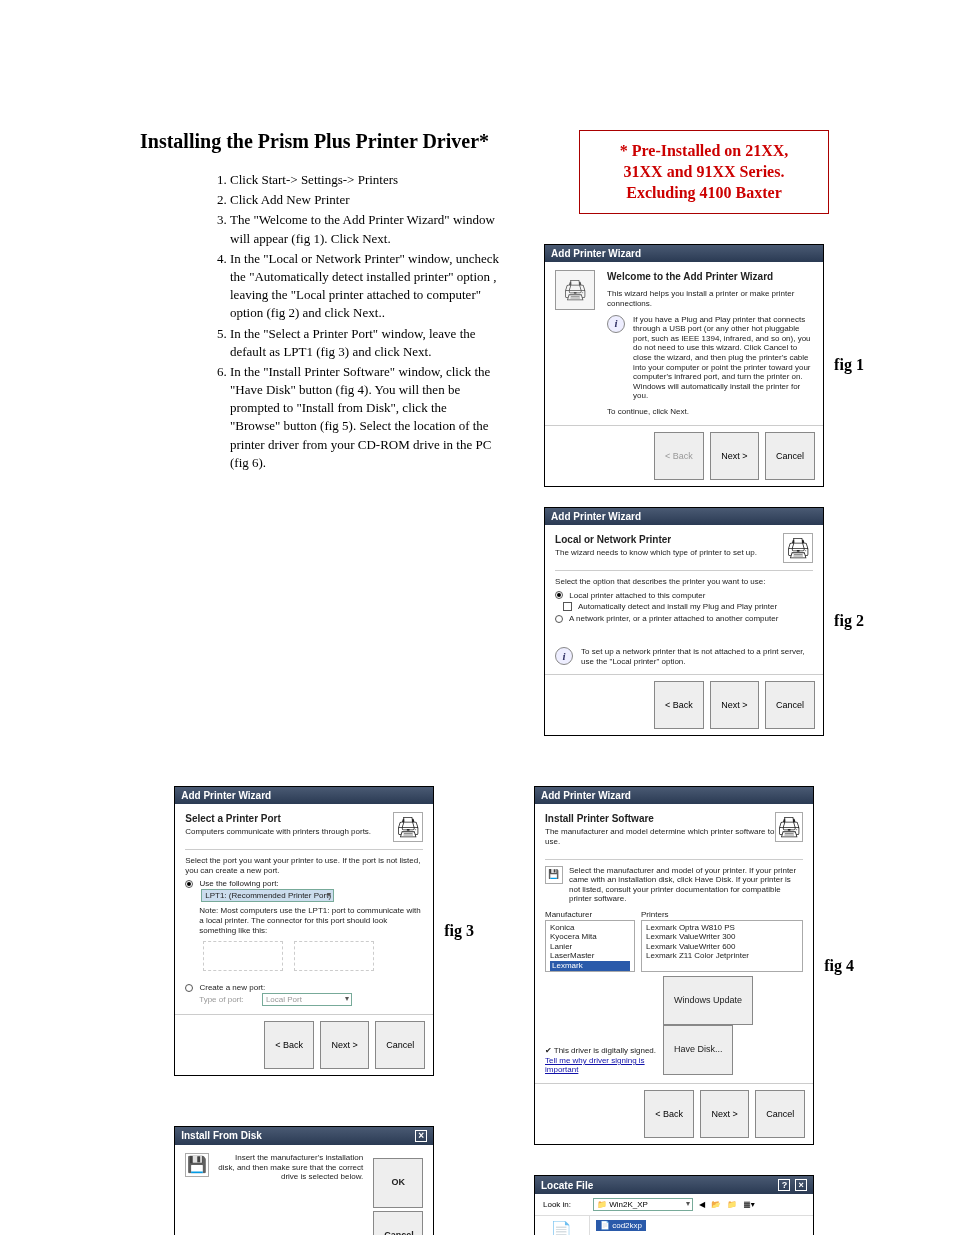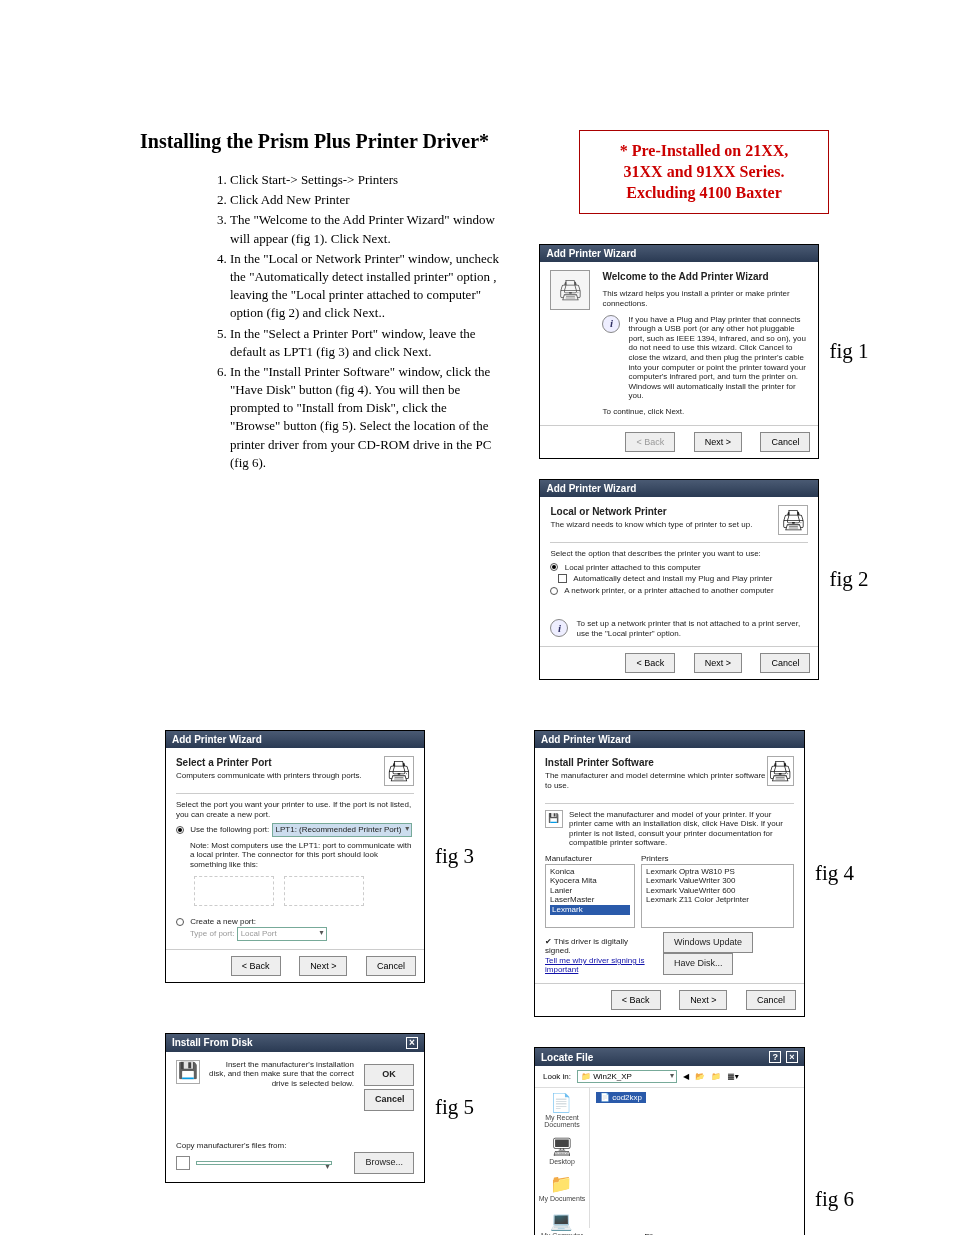--- a/index.html
+++ b/index.html
@@ -22,64 +22,64 @@
     color: #c00;
     font-weight: bold;
     font-size: 16px;
     line-height: 1.3;
     margin-bottom: 30px;
     width: 250px;
   }
   ol.steps { list-style: decimal; padding-left: 90px; max-width: 360px; margin-top:10px;}
   ol.steps li { margin-bottom: 2px; line-height: 1.4; font-size:13px;}
   .fig-wrap { display:flex; align-items:center; gap:10px; margin-bottom:20px; }
-  .fig-label { font-weight:normal; font-size:21px; white-space:nowrap;}
+  .fig-label { font-weight:bold; font-size:16px; white-space:nowrap;}
   .dialog {
     border: 1.5px solid #000;
     font-family: Tahoma, Arial, sans-serif;
     font-size: 9px;
     background:#fff;
     width: 280px;
   }
   .dialog-title {
     background: linear-gradient(#4a5a73,#2a3a53);
     color:#fff; font-weight:bold;
     padding:3px 6px; font-size:10px;
   }
   .dialog-body { padding: 8px 10px; color:#222; line-height:1.3;}
   .dialog-body h3 { font-size:10px; font-weight:bold; margin-bottom:2px;}
   .dialog-body .sub { font-size:8px; margin-bottom:8px;}
   .dialog-btns { text-align:right; padding:6px 8px; border-top:1px solid #ccc;}
   .btn {
     display:inline-block; border:1px solid #888; background:#eee;
-    padding:4px 10px; font-size:9px; margin-left:16px;
+    padding:18px 10px; font-size:9px; margin-left:4px;
     font-family:Tahoma,Arial,sans-serif;
   }
   .icon-box {
     width:40px;height:40px;border:1px solid #999;background:#f5f5f5;
     display:inline-flex;align-items:center;justify-content:center;
     font-size:22px;color:#555; float:left; margin-right:10px;
   }
   .printer-icon::before { content:"🖨"; font-size:20px;}
   .info-icon {
     display:inline-flex;width:18px;height:18px;border:1px solid #888;
     border-radius:50%;align-items:center;justify-content:center;
     font-weight:bold;font-style:italic;font-family:Georgia,serif;
     font-size:11px;color:#336;background:#eef;float:left;margin-right:6px;
   }
   .tiny { font-size:8px; line-height:1.2;}
   .select {
-    border:1px solid #7a9; background:#fff; font-size:8px; padding:1px 10px 1px 3px;
-    display:inline-block; position:relative; min-width:90px;
+    border:1px solid #7a9; background:#fff; font-size:8px; padding:1px 2px 1px 3px;
+    display:inline-block; position:relative; min-width:90px;margin-left:16px;
   }
   .select::after { content:"▾"; position:absolute; right:2px; top:0; color:#555;}
   .radio { display:inline-block; width:8px;height:8px;border:1px solid #555;border-radius:50%;margin-right:4px;vertical-align:middle;}
   .radio.checked::after{content:"";display:block;width:4px;height:4px;border-radius:50%;background:#000;margin:1px;}
   .checkbox {display:inline-block;width:9px;height:9px;border:1px solid #555;margin-right:4px;vertical-align:middle;}
-  .listbox{border:1px solid #aaa;height:64px;padding:2px 4px;overflow:hidden;}
+  .listbox{border:1px solid #aaa;height:52px;padding:2px 4px;overflow:hidden;}
   .listbox .sel{background:#2a5aaa;color:#fff;padding:0 2px;}
   .row2 { display:flex; gap:40px; margin-top:30px; align-items:flex-start;}
   .lcol2{flex:1;display:flex;flex-direction:column;align-items:flex-end;gap:30px;padding-right:20px;}
   .rcol2{width:320px;display:flex;flex-direction:column;gap:10px;}
   .small-dialog{width:260px;}
   .wide-dialog{width:290px;}
   .locate{width:290px;font-size:8px;}
   .locate .dialog-title{display:flex;justify-content:space-between;align-items:center;}
   .locate .dialog-title .tbtns span{display:inline-block;width:12px;height:12px;border:1px solid #fff;margin-left:2px;text-align:center;line-height:10px;font-size:9px;}
   .locate .toolbar{display:flex;align-items:center;gap:6px;padding:4px 8px;border-bottom:1px solid #ddd;}

